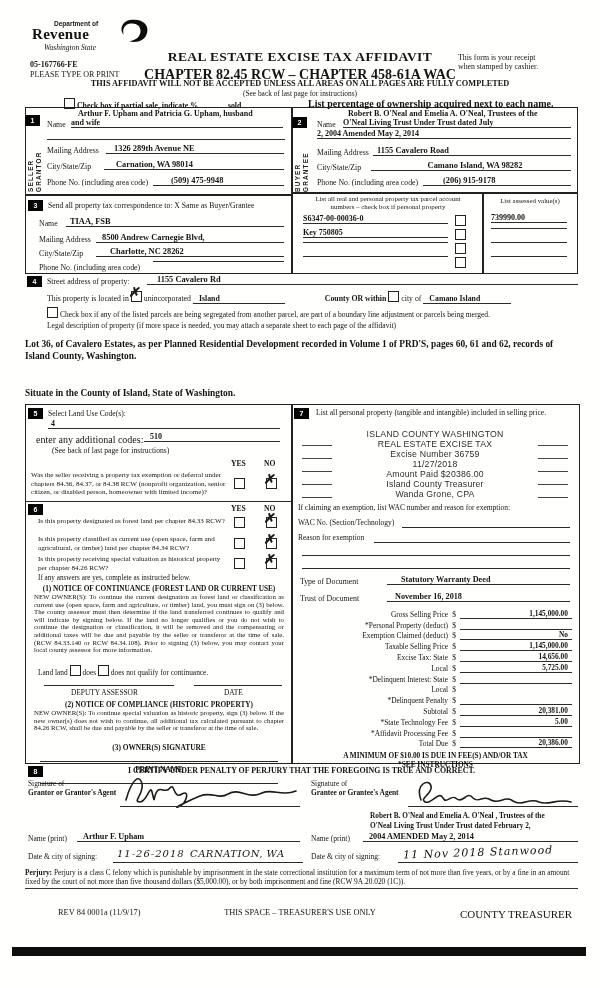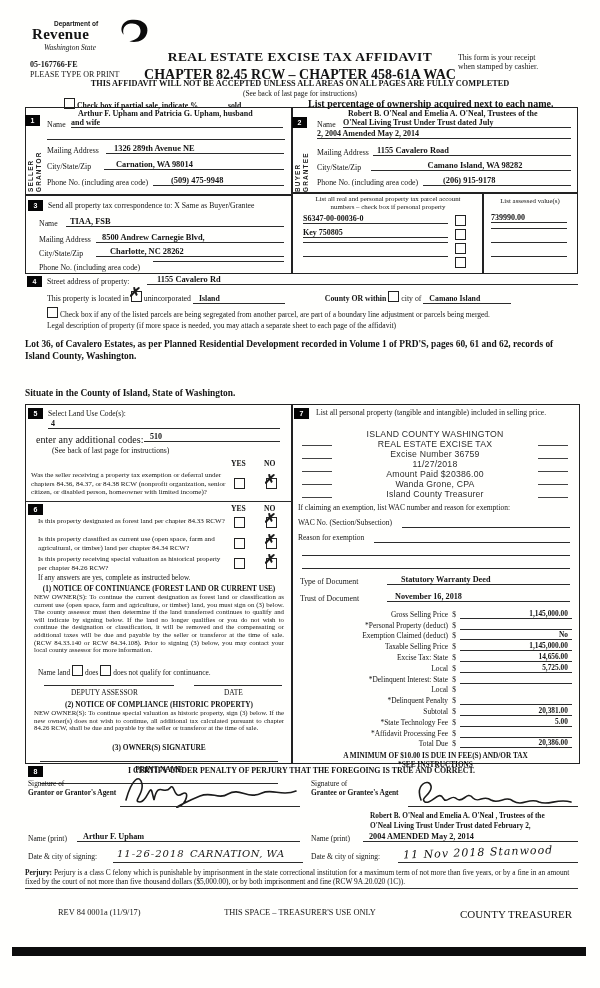--- a/index.html
+++ b/index.html
@@ -201,21 +201,21 @@
     <span class="cb" style="position:absolute;left:208px;top:153px;"></span>
     <span class="cb" style="position:absolute;left:240px;top:153px;">
         <i class="xm">✗</i>
       </span>
 
     <span class="t" style="left:12px;top:169px;font-size:7.2px;">If any answers are yes, complete as instructed below.</span>
     <div class="t b c" style="left:0;top:179px;width:266px;font-size:7.3px;">(1) NOTICE OF CONTINUANCE (FOREST LAND OR CURRENT USE)</div>
     <div class="t wrap" style="left:8px;top:188px;width:250px;font-size:6.8px;line-height:7.6px;text-align:justify;">NEW OWNER(S): To continue the current designation as forest land or classification as current use (open space, farm and agriculture, or timber) land, you must sign on (3) below. The county assessor must then determine if the land transferred continues to qualify and will indicate by signing below. If the land no longer qualifies or you do not wish to continue the designation or classification, it will be removed and the compensating or additional taxes will be due and payable by the seller or transferor at the time of sale. (RCW 84.33.140 or RCW 84.34.108). Prior to signing (3) below, you may contact your local county assessor for more information.</div>
 
     <div class="t" style="left:12px;top:260px;font-size:7.4px;">
-      <span>Name land</span>
+      <span>Land land</span>
       <span class="cb"></span>
       <span>does</span>
       <span class="cb"></span>
       <span>does not qualify for continuance.</span>
     </div>
 
     <div class="hline" style="left:18px;top:280px;width:130px;"></div>
     <div class="hline" style="left:168px;top:280px;width:88px;"></div>
     <span class="t" style="left:45px;top:283px;font-size:7.4px;">DEPUTY ASSESSOR</span>
     <span class="t" style="left:198px;top:283px;font-size:7.4px;">DATE</span>
@@ -231,36 +231,36 @@
   <div class="box" style="left:291px;top:404px;width:287px;height:358px;">
     <div class="sq" style="left:2px;top:3px;">7</div>
     <div class="t wrap" style="left:24px;top:4px;width:252px;font-size:7.6px;line-height:8.8px;">List all personal property (tangible and intangible) included in selling price.</div>
 
     <div class="t c stamp" style="left:10px;top:24px;width:266px;white-space:normal;">
       <div>ISLAND COUNTY WASHINGTON</div>
       <div>REAL ESTATE EXCISE TAX</div>
       <div>Excise Number 36759</div>
       <div>11/27/2018</div>
       <div>Amount Paid $20386.00</div>
+      <div>Island County Treasurer</div>
       <div>Wanda Grone, CPA</div>
-      <div>Island County Treasurer</div>
     </div>
     <div class="shortline" style="left:10px;top:40px;"></div>
     <div class="shortline" style="left:10px;top:53px;"></div>
     <div class="shortline" style="left:10px;top:66px;"></div>
     <div class="shortline" style="left:10px;top:79px;"></div>
     <div class="shortline" style="left:10px;top:92px;"></div>
     <div class="shortline" style="left:246px;top:40px;"></div>
     <div class="shortline" style="left:246px;top:53px;"></div>
     <div class="shortline" style="left:246px;top:66px;"></div>
     <div class="shortline" style="left:246px;top:79px;"></div>
     <div class="shortline" style="left:246px;top:92px;"></div>
 
     <span class="t" style="left:6px;top:98px;font-size:7.5px;">If claiming an exemption, list WAC number and reason for exemption:</span>
-    <span class="t" style="left:6px;top:113px;font-size:7.5px;">WAC No. (Section/Subsection)</span>
+    <span class="t" style="left:6px;top:113px;font-size:7.5px;">WAC No. (Section/Technology)</span>
     <span class="hline" style="left:110px;top:122px;width:168px;"></span>
     <span class="t" style="left:6px;top:128px;font-size:7.5px;">Reason for exemption</span>
     <span class="hline" style="left:82px;top:137px;width:196px;"></span>
     <span class="hline" style="left:10px;top:150px;width:268px;"></span>
     <span class="hline" style="left:10px;top:163px;width:268px;"></span>
 
     <span class="t" style="left:8px;top:172px;font-size:7.8px;">Type of Document</span>
     <span class="t ul b" style="left:95px;top:170px;width:183px;font-size:8.2px;text-indent:14px;">Statutory Warranty Deed</span>
     <span class="t" style="left:8px;top:189px;font-size:7.8px;">Trust of Document</span>
     <span class="t ul b" style="left:95px;top:187px;width:183px;font-size:8.2px;text-indent:8px;">November 16, 2018</span>

